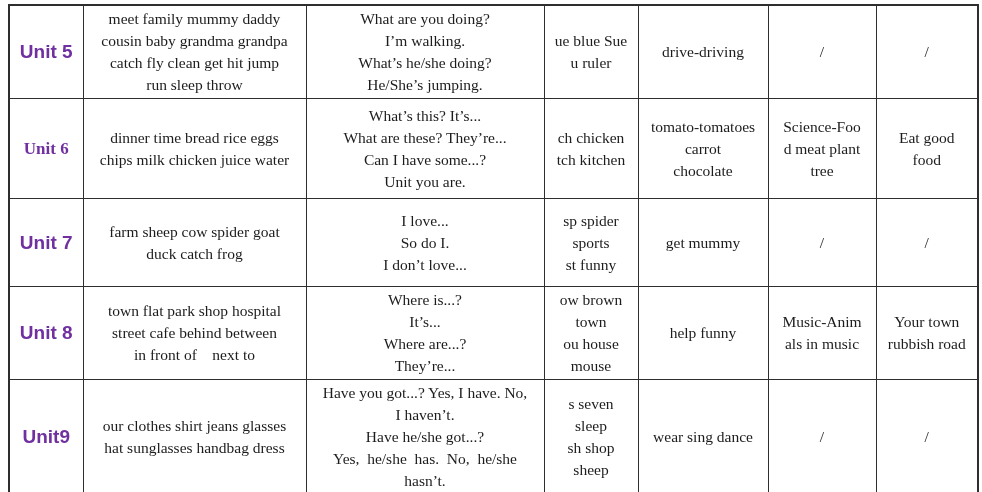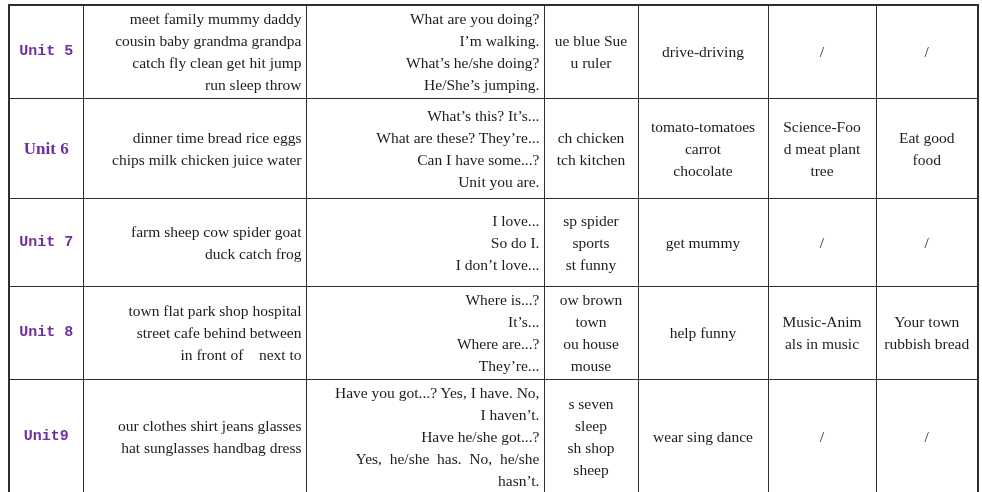--- a/index.html
+++ b/index.html
@@ -3,24 +3,24 @@
 <meta charset="utf-8">
 <style>
   html,body{margin:0;padding:0;background:#fff;}
   .page{position:relative;width:982px;height:492px;background:#fff;overflow:hidden;
         font-family:"Liberation Serif", serif;color:#1c1c1c;}
   table.units{position:absolute;left:8px;top:4px;width:969px;border-collapse:collapse;
         table-layout:fixed;}
   table.units{border:2px solid #2e2e2e;border-bottom:3px solid #161616;}
   td{border:1.5px solid #2e2e2e;vertical-align:middle;font-size:15.5px;line-height:22px;
      overflow:hidden;}
-  td.unit{text-align:center;font-family:Liberation Mono, monospace;font-weight:bold;
-     font-size:15px;color:#7030A0;}
+  td.unit{text-align:center;font-family:Liberation Sans, sans-serif;font-weight:bold;
+     font-size:19px;color:#7030A0;}
   td.unit.serif{font-family:Liberation Serif, serif;font-size:17px;}
-  td.vocab, td.sent{text-align:right;padding:2px 4px 2px 4px;white-space:pre-wrap;}
+  td.vocab, td.sent{text-align:center;padding:2px 4px 2px 4px;white-space:pre-wrap;}
   td.phon, td.wforms, td.subj, td.topic{text-align:center;white-space:pre-wrap;padding:2px 3px;}
   tr.r1{height:93px;} tr.r2{height:100px;} tr.r3{height:88px;} tr.r4{height:90px;} tr.r5{height:111px;}
 </style>
 </head>
 <body>
 
 <div class="page">
   <table class="units">
     <colgroup>
       <col style="width:74px">
@@ -91,21 +91,21 @@
 Where are...?
 They’re...</td>
         <td class="phon">ow brown
 town
 ou house
 mouse</td>
         <td class="wforms">help funny</td>
         <td class="subj">Music-Anim
 als in music</td>
         <td class="topic">Your town
-rubbish bread</td>
+rubbish road</td>
       </tr>
       <tr class="r5">
         <td class="unit">Unit9</td>
         <td class="vocab">our clothes shirt jeans glasses
 hat sunglasses handbag dress</td>
         <td class="sent">Have you got...? Yes, I have. No,
 I haven’t.
 Have he/she got...?
 Yes,  he/she  has.  No,  he/she
 hasn’t.</td>

